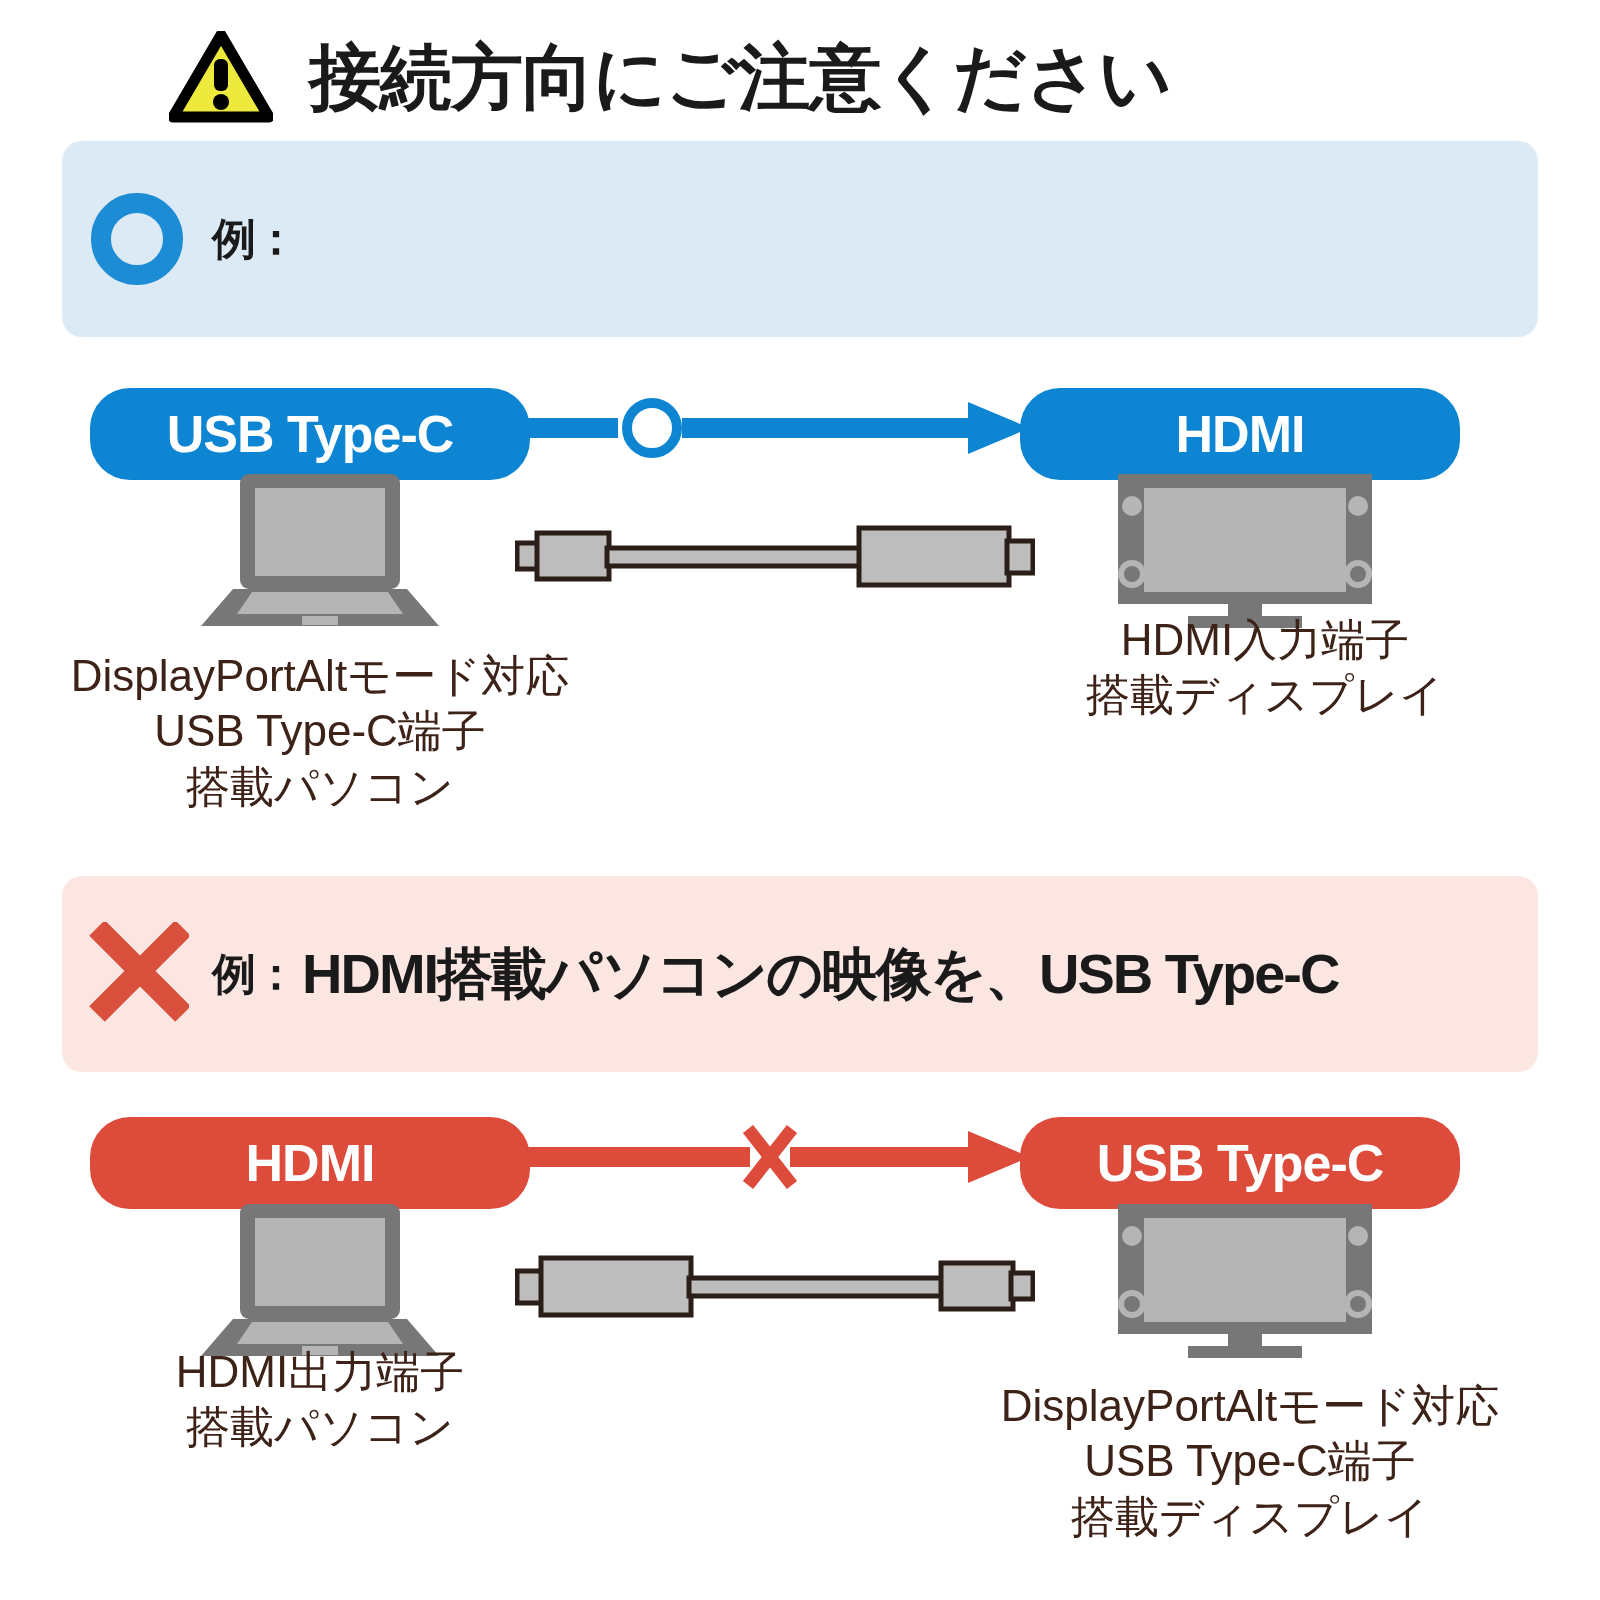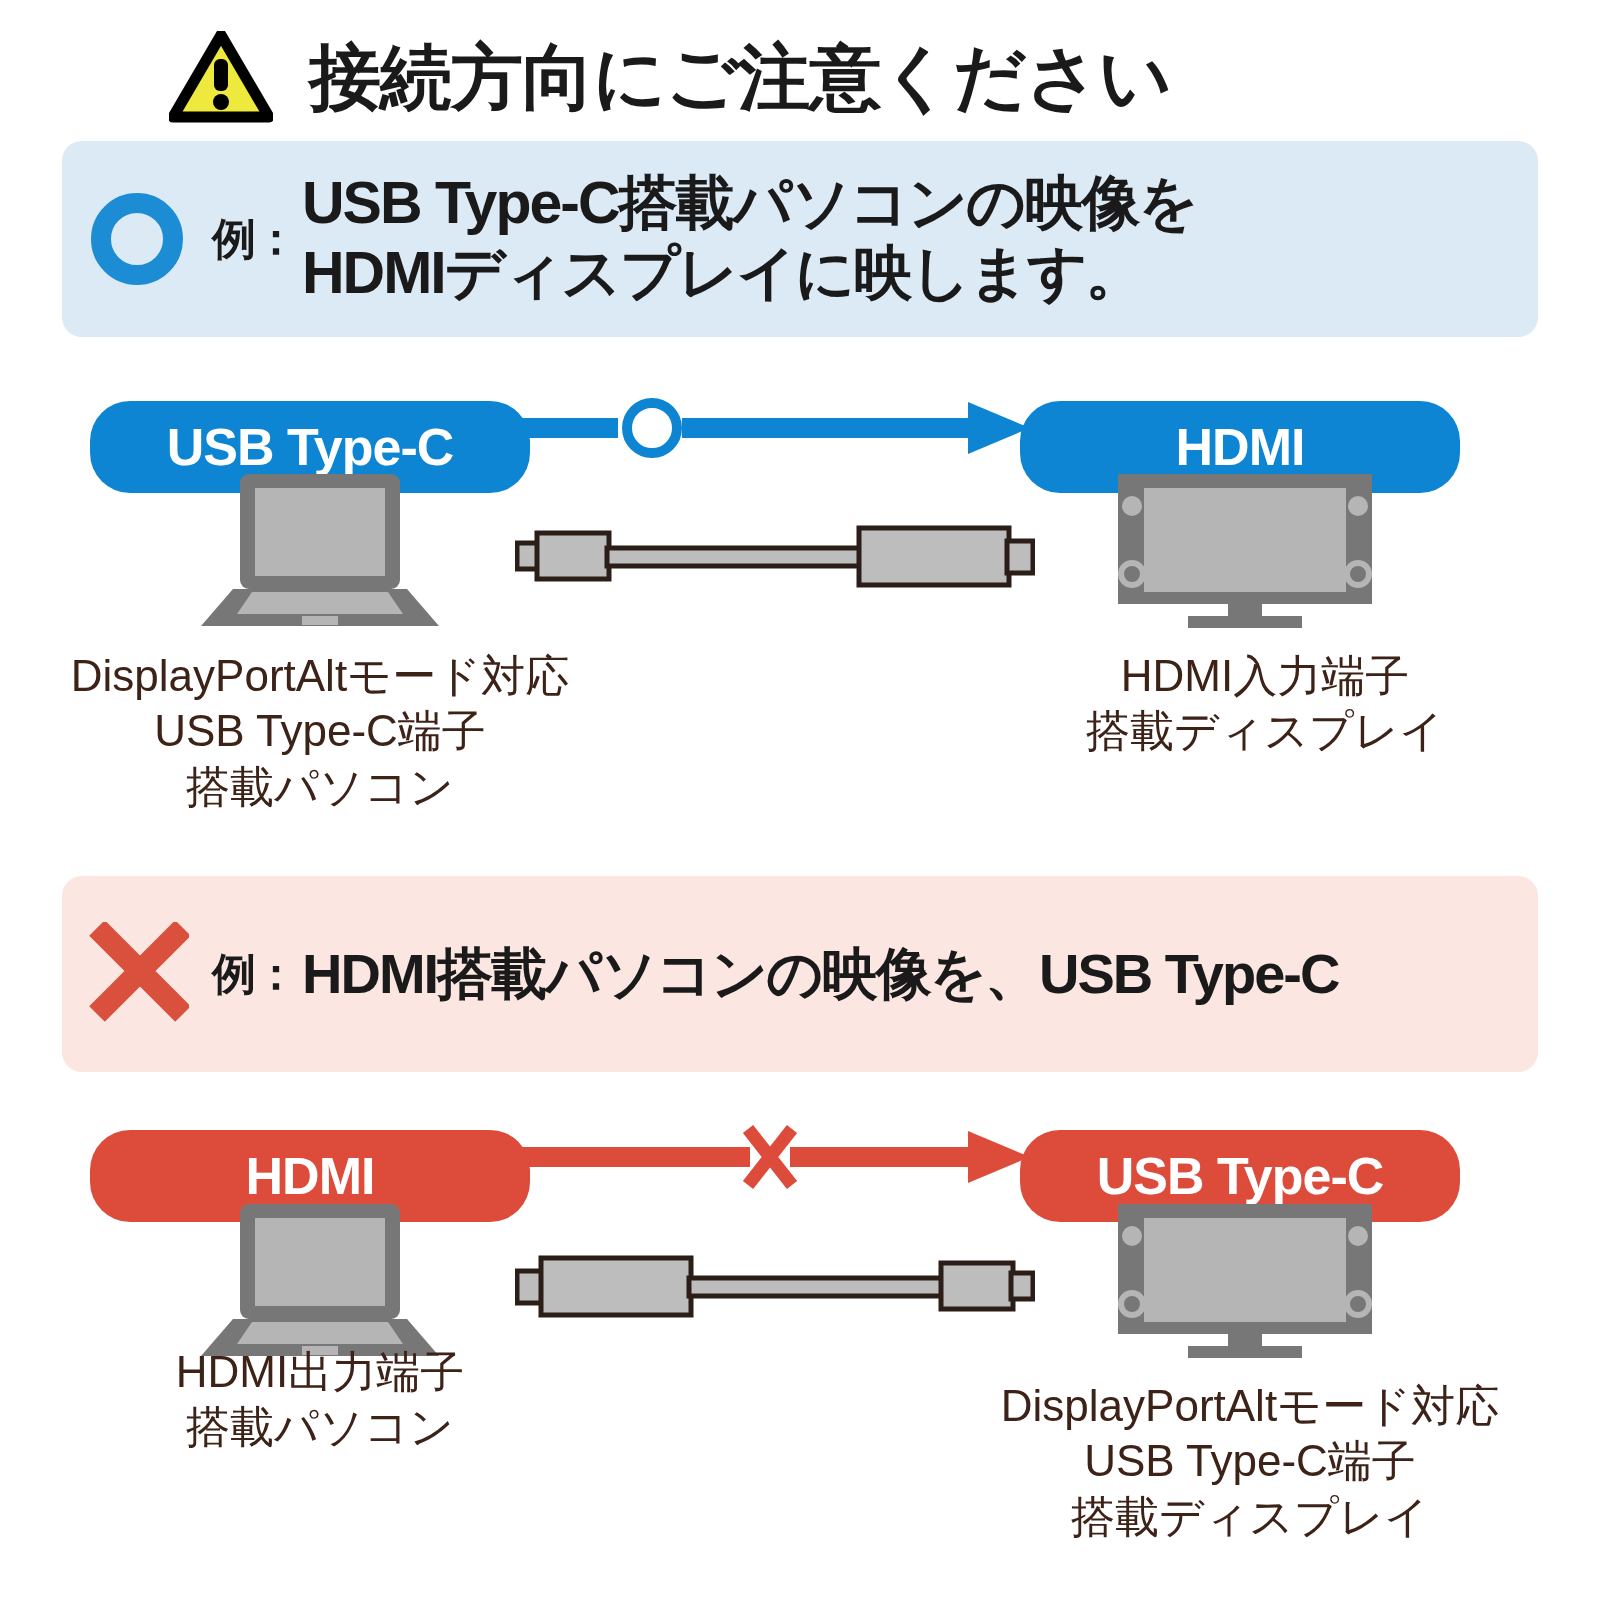--- a/index.html
+++ b/index.html
@@ -91,21 +91,21 @@
   .conn-bar {
     position: absolute;
     left: 90px;
     width: 1370px;
     height: 80px;
   }
   #conn-bar-ok { top: 388px; }
   #conn-bar-ng { top: 1117px; }
   .pill {
     position: absolute;
-    top: 13px;
+    top: 0;
     height: 92px;
     border-radius: 40px;
     display: flex;
     align-items: center;
     justify-content: center;
     color: #ffffff;
     font-size: 52px;
     font-weight: bold;
     letter-spacing: -1px;
     white-space: nowrap;
@@ -138,21 +138,21 @@
   
   .caption {
     position: absolute;
     font-size: 44px;
     line-height: 1.26;
     color: #3d2218;
     text-align: center;
     white-space: nowrap;
   }
   #caption-ok-left   { left: 30px;  top: 648px;  width: 580px; }
-  #caption-ok-right  { left: 1000px; top: 648px; width: 530px; }
+  #caption-ok-right  { left: 1000px; top: 612px; width: 530px; }
   #caption-ng-left   { left: 60px;  top: 1344px; width: 520px; }
   #caption-ng-right  { left: 960px; top: 1378px; width: 580px; }
   .caption div { display: block; }
 </style>
 </head>
 <body>
 
 <div id="title-row">
   <svg id="warning-icon" viewBox="0 0 104 92">
     <path d="M52 4 L100 86 L4 86 Z" fill="#eeea3d" stroke="#000000" stroke-width="11" stroke-linejoin="round"></path>
@@ -160,24 +160,20 @@
     <circle cx="52" cy="71" r="8" fill="#000000"></circle>
   </svg>
   <div id="title-text">接続方向にご注意ください</div>
 </div>
 
 <div class="callout" id="callout-ok">
   <div class="mark-slot">
     <div id="circle-mark"></div>
   </div>
   <div class="rei-label">例：</div>
-  <div class="callout-lines">
-    <div>USB Type-C搭載パソコンの映像を</div>
-    <div>HDMIディスプレイに映します。</div>
-  </div>
 </div>
 
 <div class="conn-bar" id="conn-bar-ok">
   <div class="pill pill-left blue-fill">USB Type-C</div>
   <svg class="arrow-svg" viewBox="0 0 580 64">
     <rect x="0" y="22" width="128" height="20" fill="#0d85d3"></rect>
     <rect x="192" y="22" width="300" height="20" fill="#0d85d3"></rect>
     <path d="M478 6 L540 32 L478 58 Z" fill="#0d85d3"></path>
     <circle cx="162" cy="32" r="25" fill="none" stroke="#0d85d3" stroke-width="10"></circle>
   </svg>

